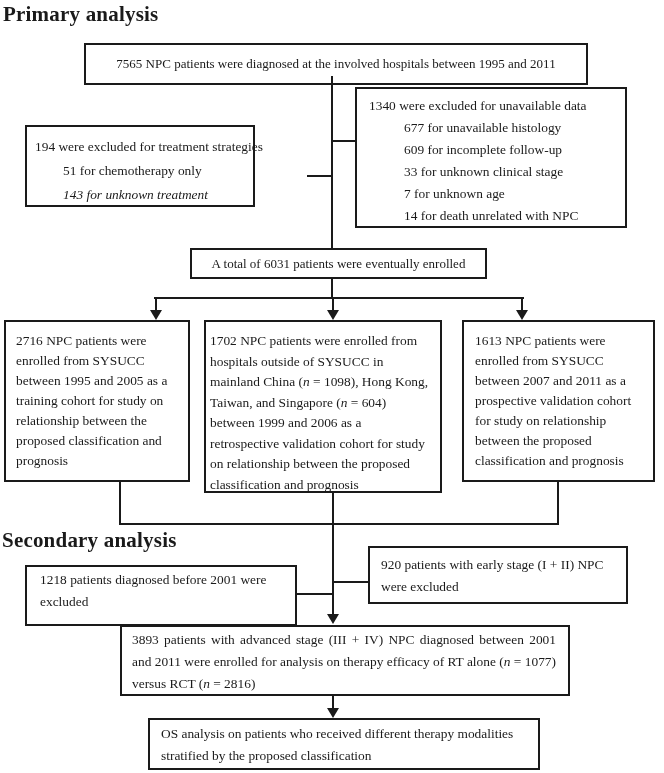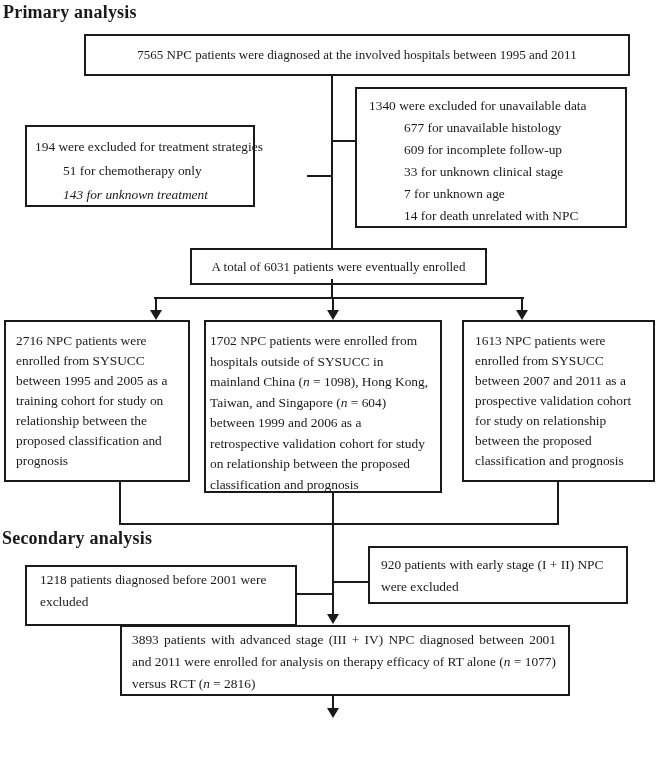--- a/index.html
+++ b/index.html
@@ -2,21 +2,21 @@
 <html style="--ink: #1a1a1a; --bg: #ffffff;"><head>
 <meta charset="utf-8">
 <style>
   :root { --ink:#1a1a1a; --bg:#ffffff; }
   html,body { margin:0; padding:0; background:#fff; }
   .canvas {
     position:relative; width:664px; height:773px; background:var(--bg);
     font-family:"Liberation Serif", serif; color:var(--ink); overflow:hidden;
   }
   .heading {
-    position:absolute; font-weight:bold; font-size:18px; letter-spacing:.2px;
+    position:absolute; font-weight:bold; font-size:21px; letter-spacing:.2px;
     white-space:nowrap;
   }
   .box {
     position:absolute; box-sizing:border-box; border:2px solid var(--ink);
     background:var(--bg); font-size:13.4px; line-height:20px;
   }
   .box.center { display:flex; align-items:center; justify-content:center; white-space:nowrap; font-size:13px; }
   .hline, .vline { position:absolute; background:var(--ink); }
   .hline { height:2px; }
   .vline { width:2px; }
@@ -29,40 +29,40 @@
   .excl-item { white-space:nowrap; }
 </style>
 </head>
 <body>
 
 <div class="canvas">
 
   <div class="heading" style="left:3px; top:2px;">Primary analysis</div>
   <div class="heading" style="left:2px; top:528px;">Secondary analysis</div>
 
-  <div class="box center" style="left:84px; top:34px; width:546px; height:42px;">
+  <div class="box center" style="left:84px; top:43px; width:504px; height:42px;">
     <span>7565 NPC patients were diagnosed at the involved hospitals between 1995 and 2011</span>
   </div>
 
   <div class="box" style="left:355px; top:87px; width:272px; height:141px; padding:6px 6px 0 12px; line-height:22px;">
     <div class="excl-title">1340 were excluded for unavailable data</div>
     <div class="excl-item" style="padding-left:35px;">677 for unavailable histology</div>
     <div class="excl-item" style="padding-left:35px;">609 for incomplete follow-up</div>
     <div class="excl-item" style="padding-left:35px;">33 for unknown clinical stage</div>
     <div class="excl-item" style="padding-left:35px;">7 for unknown age</div>
     <div class="excl-item" style="padding-left:35px;">14 for death unrelated with NPC</div>
   </div>
 
   <div class="box" style="left:25px; top:125px; width:230px; height:82px; padding:8px 6px 0 8px; line-height:24px;">
     <div class="excl-title">194 were excluded for treatment strategies</div>
     <div class="excl-item" style="padding-left:28px;">51 for chemotherapy only</div>
     <div class="excl-item" style="padding-left:28px;font-style:italic;">143 for unknown treatment</div>
   </div>
 
-  <div class="box center" style="left:190px; top:248px; width:297px; height:37px;">
+  <div class="box center" style="left:190px; top:248px; width:297px; height:31px;">
     <span>A total of 6031 patients were eventually enrolled</span>
   </div>
 
   <div class="box" style="left:4px; top:320px; width:186px; height:162px; padding:9px 8px 0 10px;">
     <span>2716 NPC patients were enrolled from SYSUCC between 1995 and 2005 as a training cohort for study on relationship between the proposed classification and prognosis</span>
   </div>
 
   <div class="box" style="left:204px; top:320px; width:238px; height:173px; padding:9px 9px 0 4px; line-height:20.5px;">
     <span>1702 NPC patients were enrolled from hospitals outside of SYSUCC in mainland China (<i>n</i> = 1098), Hong Kong, Taiwan, and Singapore (<i>n</i> = 604) between 1999 and 2006 as a retrospective validation cohort for study on relationship between the proposed classification and prognosis</span>
   </div>
@@ -76,20 +76,23 @@
   </div>
 
   <div class="box" style="left:368px; top:546px; width:260px; height:58px; padding:6px 10px 0 11px; line-height:22px;">
     <span>920 patients with early stage (I + II) NPC were excluded</span>
   </div>
 
   <div class="box" style="left:120px; top:625px; width:450px; height:71px; padding:2px 12px 16px 10px; line-height:22px; text-align:justify;">
     <span>3893 patients with advanced stage (III + IV) NPC diagnosed between 2001 and 2011 were enrolled for analysis on therapy efficacy of RT alone (<i>n</i> = 1077) versus RCT (<i>n</i> = 2816)</span>
   </div>
 
+  <div class="box" style="left:148px; top:718px; width:392px; height:52px; padding:3px 12px 0 11px; line-height:22px;">
+    <span>OS analysis on patients who received different therapy modalities stratified by the proposed classification</span>
+  </div>
 
   <div class="vline" style="left:331px; top:76px;  height:172px;"></div>
   <div class="hline" style="left:331px; top:140px; width:25px;"></div>
   <div class="hline" style="left:307px; top:175px; width:26px;"></div>
   <div class="vline" style="left:331px; top:279px; height:19px;"></div>
 
   <div class="hline" style="left:154px; top:297px; width:370px;"></div>
   <div class="vline" style="left:155px; top:297px; height:15px;"></div>
   <div class="vline" style="left:332px; top:297px; height:15px;"></div>
   <div class="vline" style="left:521px; top:297px; height:15px;"></div>

